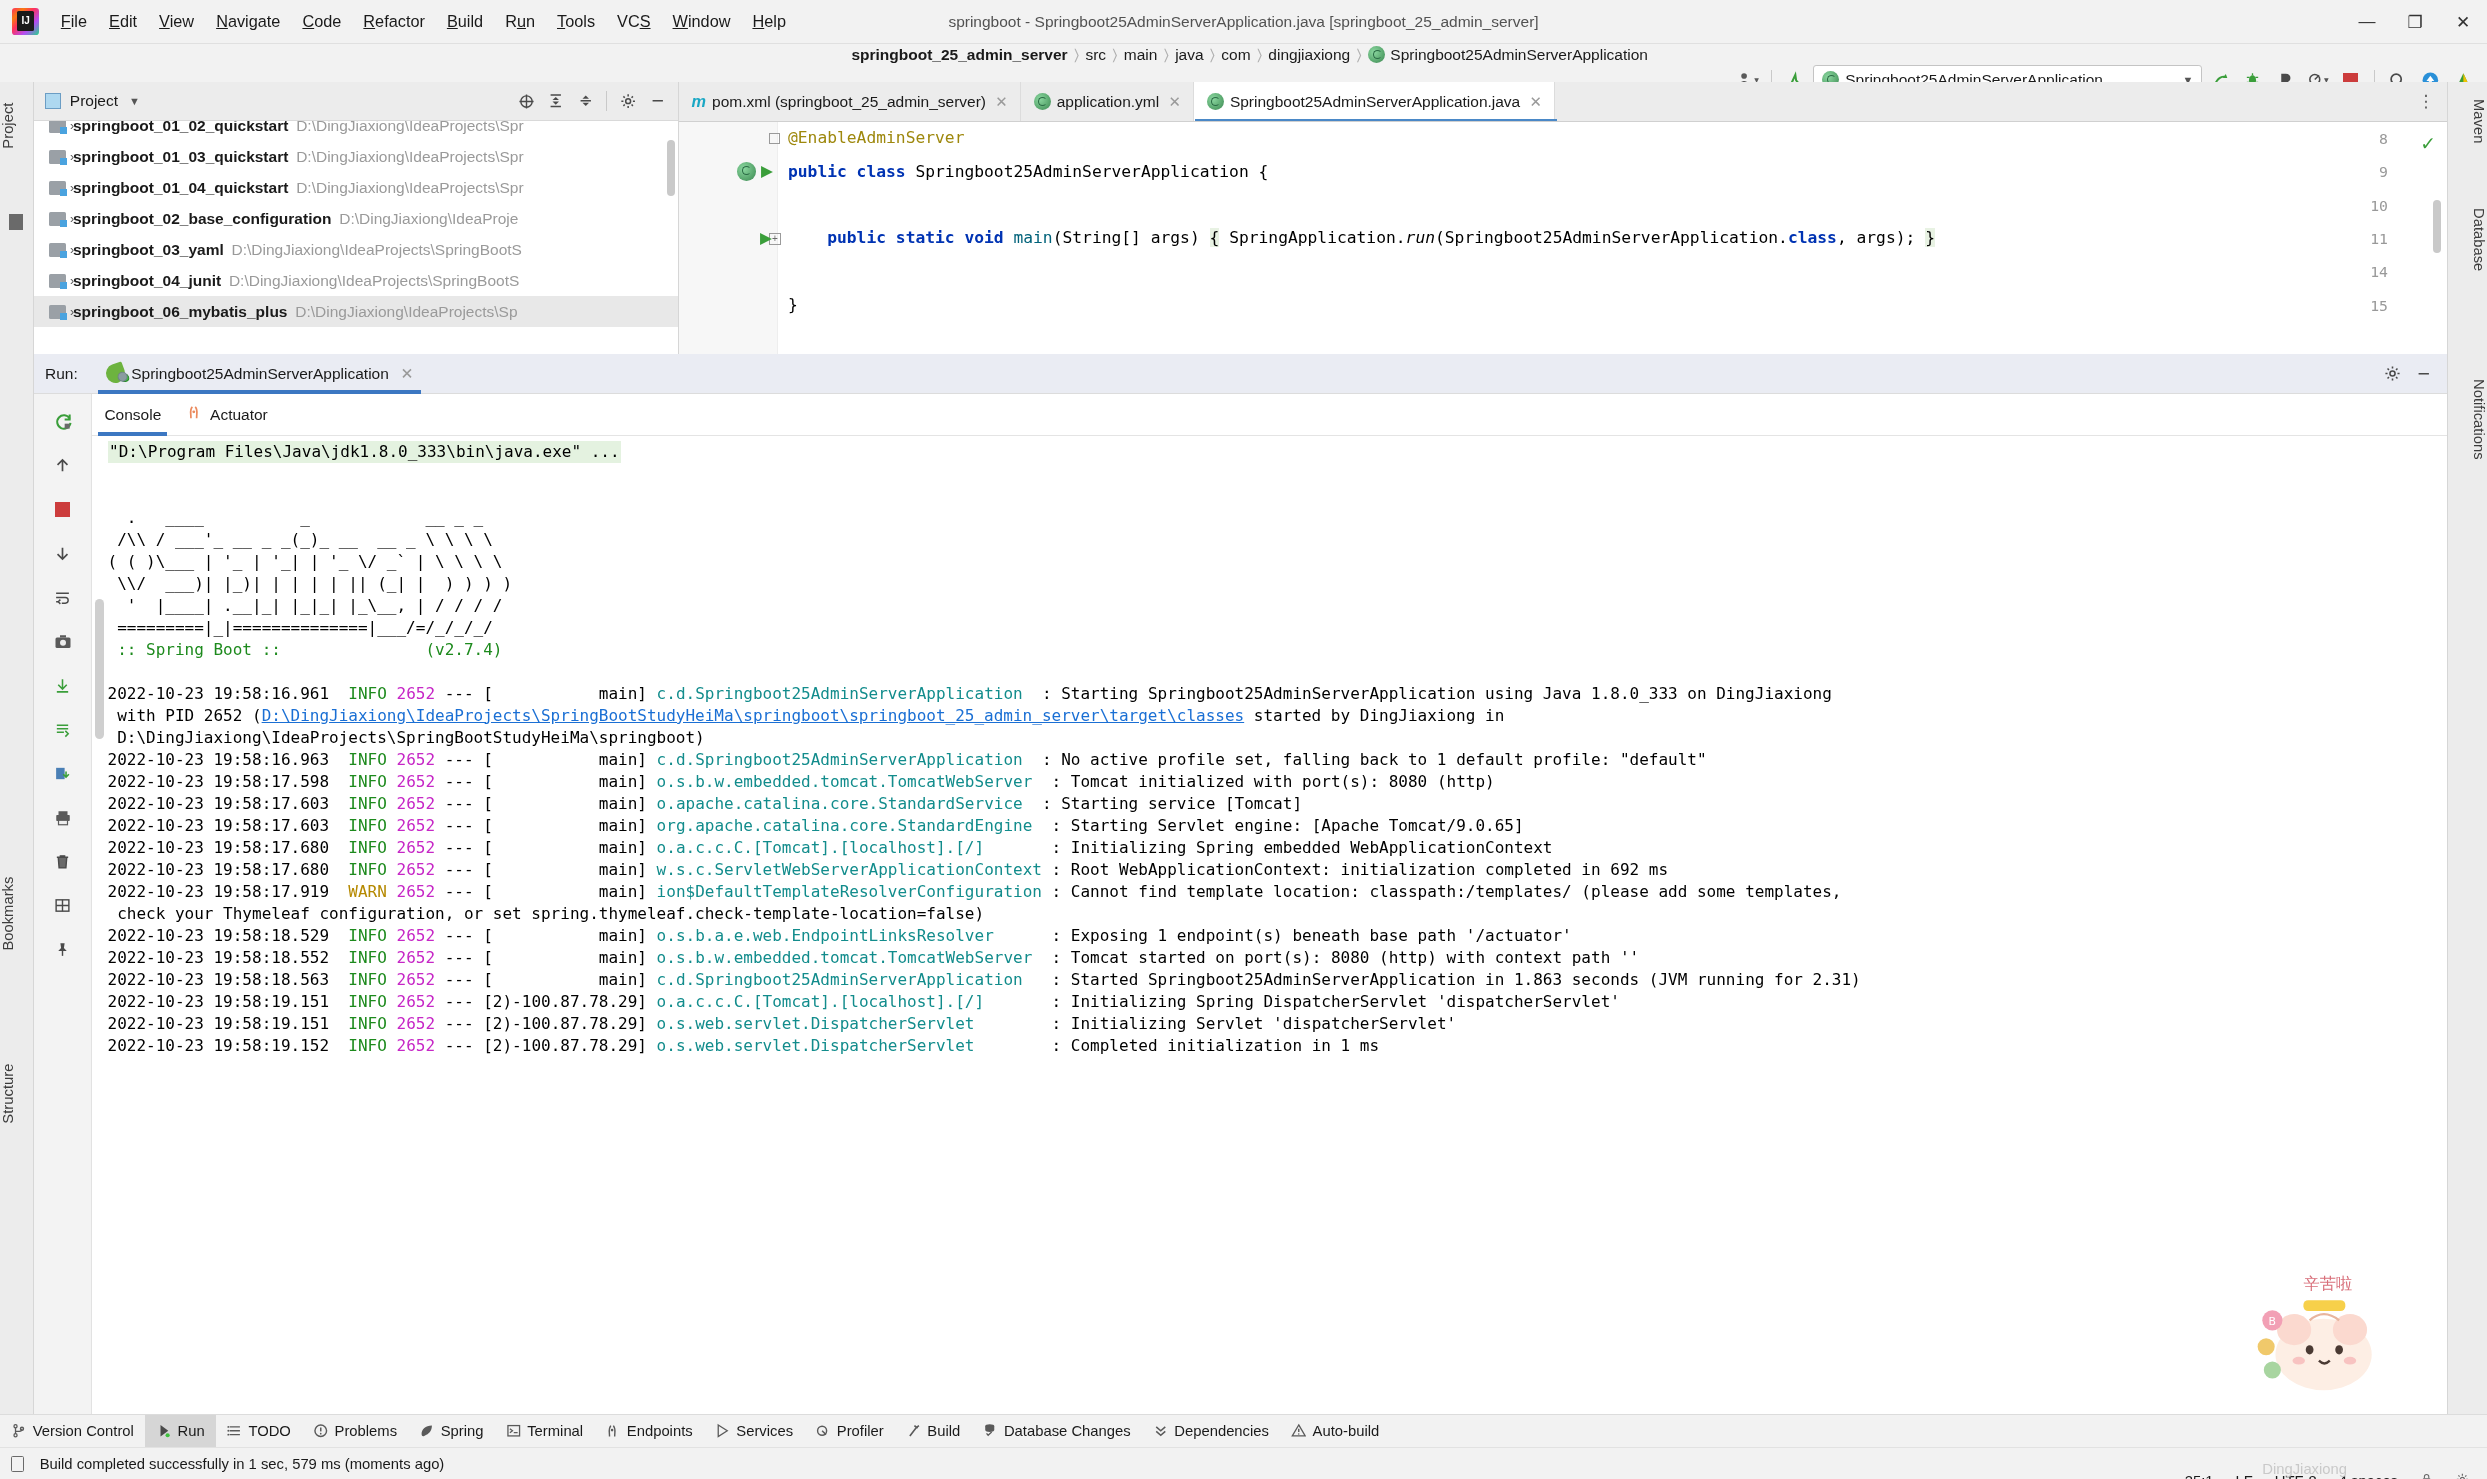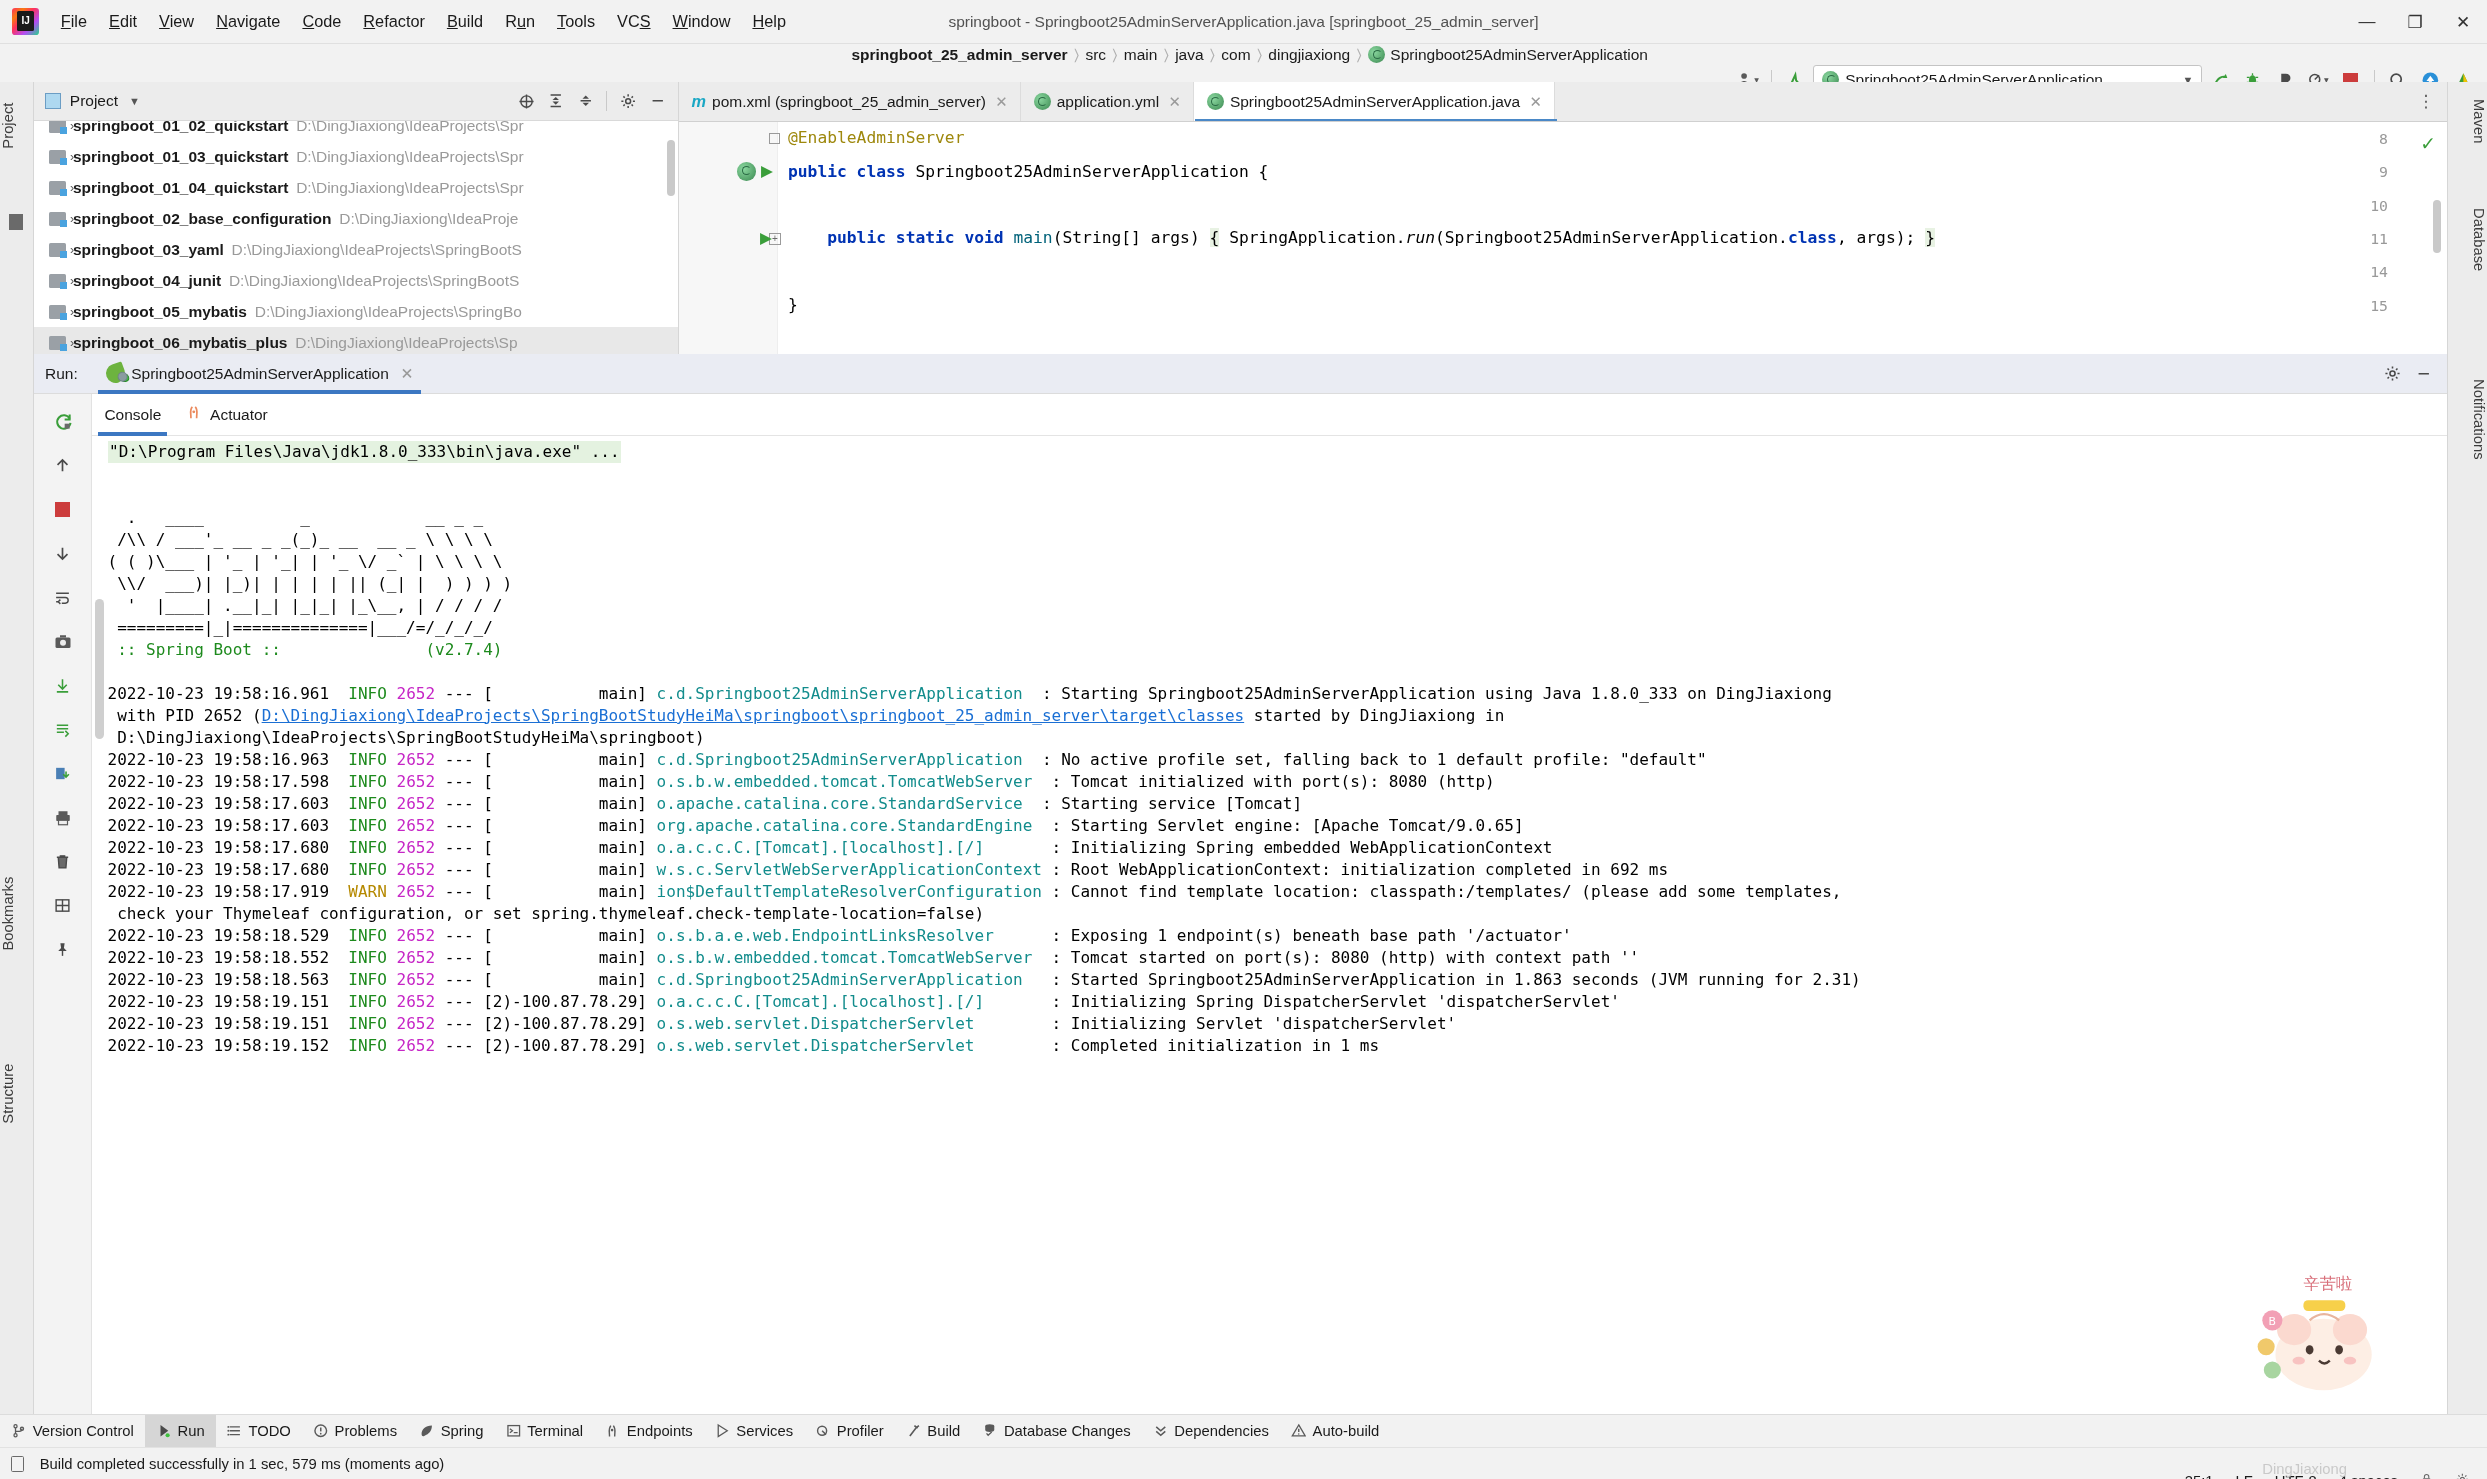--- a/index.html
+++ b/index.html
@@ -452,26 +452,20 @@
         <span class="chev">›</span>
         <span class="folder"></span>
         <span class="tname">springboot_03_yaml</span>
         <span class="tpath">D:\DingJiaxiong\IdeaProjects\SpringBootS</span>
       </div>
       <div class="trow" style="position: relative;">
         <span class="chev">›</span>
         <span class="folder"></span>
         <span class="tname">springboot_04_junit</span>
         <span class="tpath">D:\DingJiaxiong\IdeaProjects\SpringBootS</span>
-      </div>
-      <div class="trow" style="position: relative;">
-        <span class="chev">›</span>
-        <span class="folder"></span>
-        <span class="tname">springboot_05_mybatis</span>
-        <span class="tpath">D:\DingJiaxiong\IdeaProjects\SpringBo</span>
       </div>
       <div class="trow sel" style="position: relative;">
         <span class="chev">›</span>
         <span class="folder"></span>
         <span class="tname">springboot_06_mybatis_plus</span>
         <span class="tpath">D:\DingJiaxiong\IdeaProjects\Sp</span>
       </div>
       <div style="position: absolute; right: 3.1px; top: 18.7px; width: 7.8px; height: 56px; background: rgb(201, 201, 201); border-radius: 3.9px;"></div>
     </div>
 </div>

